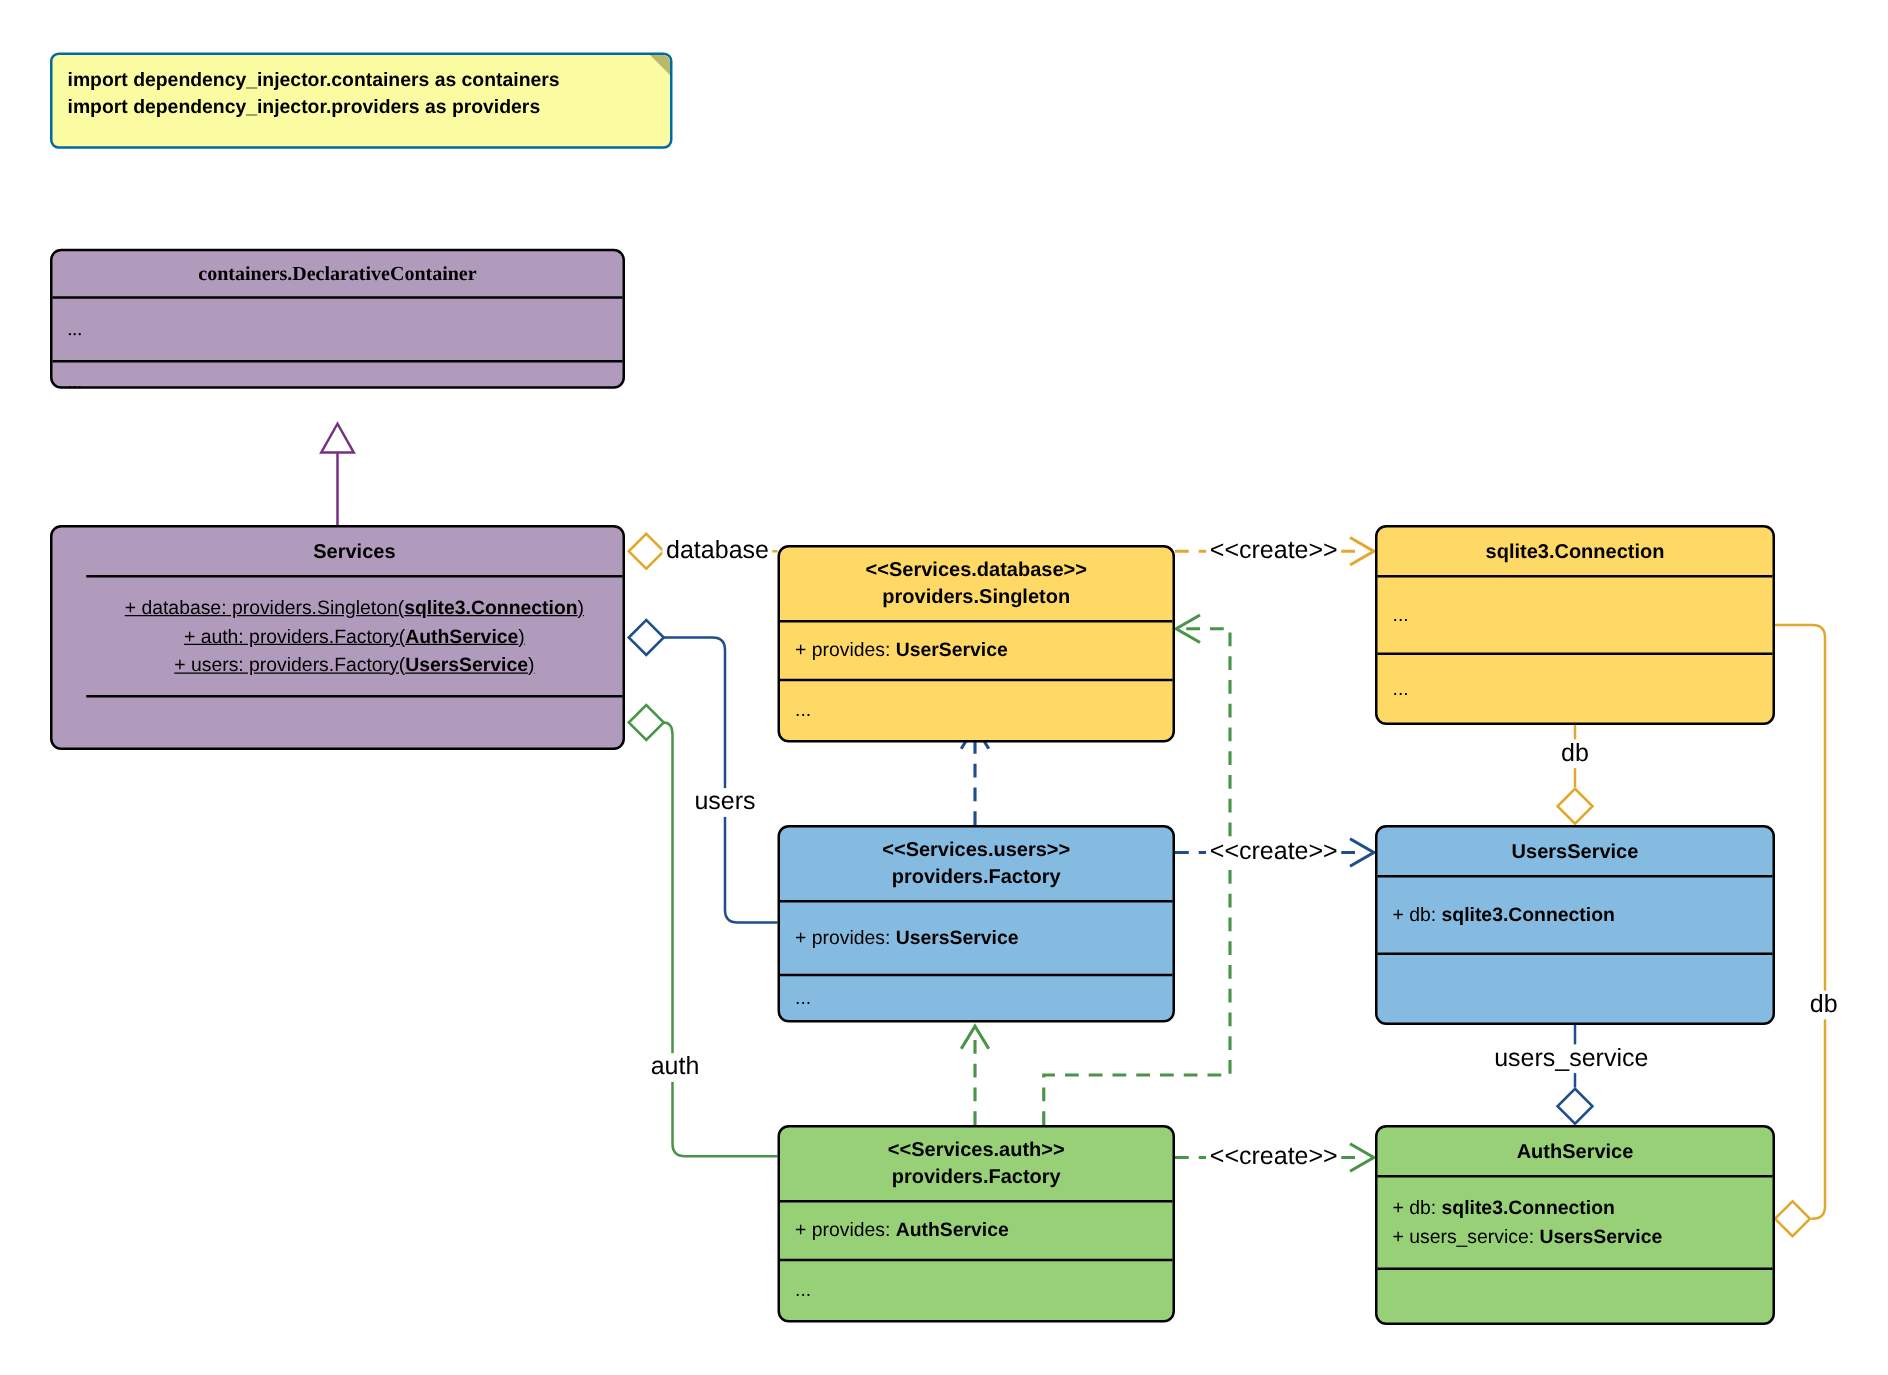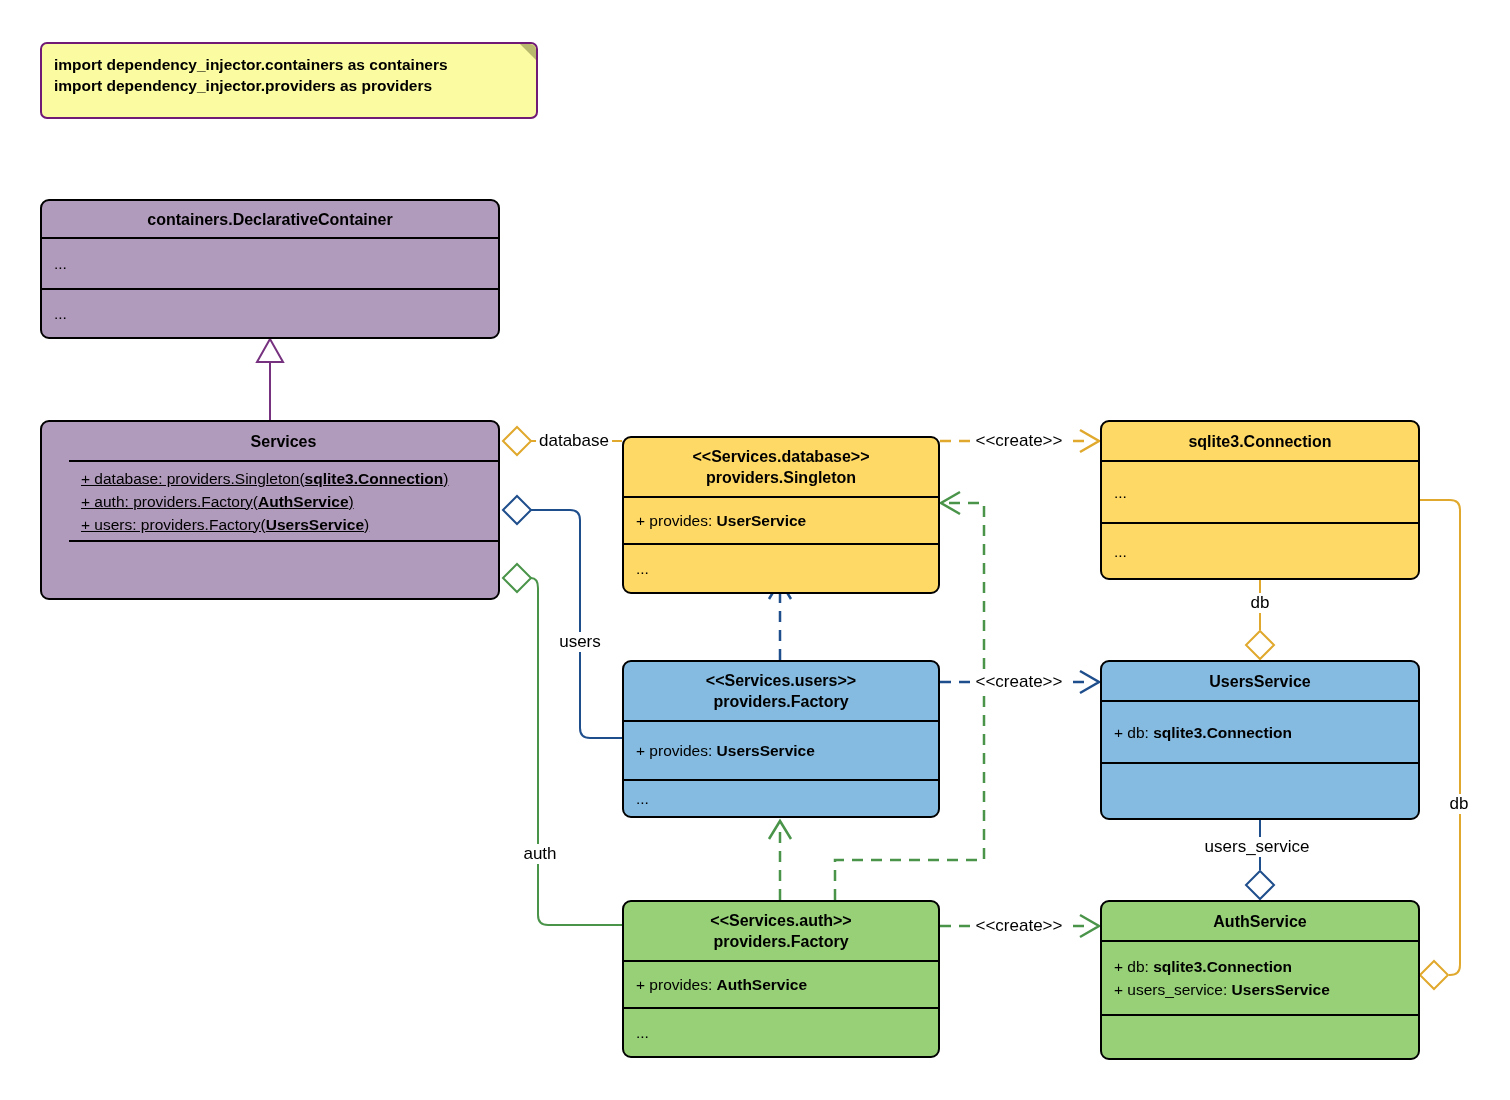--- a/index.html
+++ b/index.html
@@ -17,27 +17,27 @@
   .uml-class{position:absolute;z-index:2;box-sizing:border-box;border:2px solid #000;
     border-radius:9px;display:flex;flex-direction:column;background:var(--fill,#ccc);}
   .cls-title{flex:0 0 auto;display:flex;flex-direction:column;justify-content:center;align-items:center;
     font-weight:bold;font-size:16px;line-height:21px;box-sizing:border-box;}
   .cls-section{flex:0 0 auto;border-top:2px solid #000;box-sizing:border-box;
     display:flex;flex-direction:column;justify-content:center;padding:4px 12px;font-size:15.5px;line-height:23px;}
   .cls-section.grow{flex:1 1 auto;}
   .attr{white-space:nowrap;}
   .attr.underline{text-decoration:underline;}
 
-  .note{position:absolute;z-index:2;box-sizing:border-box;border:2px solid #701a75;border-radius:7px;
+  .note{position:absolute;z-index:2;box-sizing:border-box;border:2px solid #0369a1;border-radius:7px;
     background:var(--note-fill);padding:10px 12px 8px 12px;font-weight:bold;font-size:15.5px;line-height:21px;}
   .note-fold{position:absolute;top:0;right:0;width:0;height:0;
     border-top:16px solid #b9b96d;border-left:16px solid transparent;border-top-right-radius:6px;}
 
   .edge-label{position:absolute;z-index:3;transform:translate(-50%,-50%);background:#fff;
-    padding:0 3px;font-size:17px;white-space:nowrap;}
+    padding:0 3px;font-size:20px;white-space:nowrap;}
 </style>
 </head>
 <body>
 
 <div class="canvas">
 
   <svg class="edges" width="1510" height="1100" viewBox="0 0 1510 1100">
 
     <g stroke="var(--purple-line)" stroke-width="2" fill="none">
       <line x1="270" y1="420" x2="270" y2="362"></line>
@@ -104,37 +104,37 @@
       <polygon points="1420,975 1434,961 1448,975 1434,989" fill="#fff"></polygon>
     </g>
   </svg>
 
   <div class="note" style="left:40px;top:42px;width:498px;height:77px;">
     <div class="note-fold"></div>
     <div>import dependency_injector.containers as containers</div>
     <div>import dependency_injector.providers as providers</div>
   </div>
 
-  <div class="uml-class" style="left:40px;top:199px;width:460px;height:140px;--fill:var(--purple-fill);">
+  <div class="uml-class" style="left:40px;top:199px;width:460px;height:112px;font-family:Liberation Serif, serif;--fill:var(--purple-fill);">
     <div class="cls-title" style="height:36px;">
       <div>containers.DeclarativeContainer</div>
     </div>
     <div class="cls-section" style="height:51px;">
       <div class="attr">...</div>
     </div>
     <div class="cls-section grow">
       <div class="attr">...</div>
     </div>
   </div>
 
   <div class="uml-class" style="left:40px;top:420px;width:460px;height:180px;padding-left:27px;--fill:var(--purple-fill);">
     <div class="cls-title" style="height:38px;">
       <div>Services</div>
     </div>
-    <div class="cls-section" style="height:80px;">
+    <div class="cls-section" style="height:96px;text-align:center;">
       <div class="attr underline"><span>+ database: providers.Singleton(</span><b>sqlite3.Connection</b><span>)</span></div>
       <div class="attr underline"><span>+ auth: providers.Factory(</span><b>AuthService</b><span>)</span></div>
       <div class="attr underline"><span>+ users: providers.Factory(</span><b>UsersService</b><span>)</span></div>
     </div>
     <div class="cls-section grow"></div>
   </div>
 
   <div class="uml-class" style="left:622px;top:420px;width:318px;height:158px;margin-top:16px;--fill:var(--yellow-fill);">
     <div class="cls-title" style="height:58px;">
       <div>&lt;&lt;Services.database&gt;&gt;</div>

